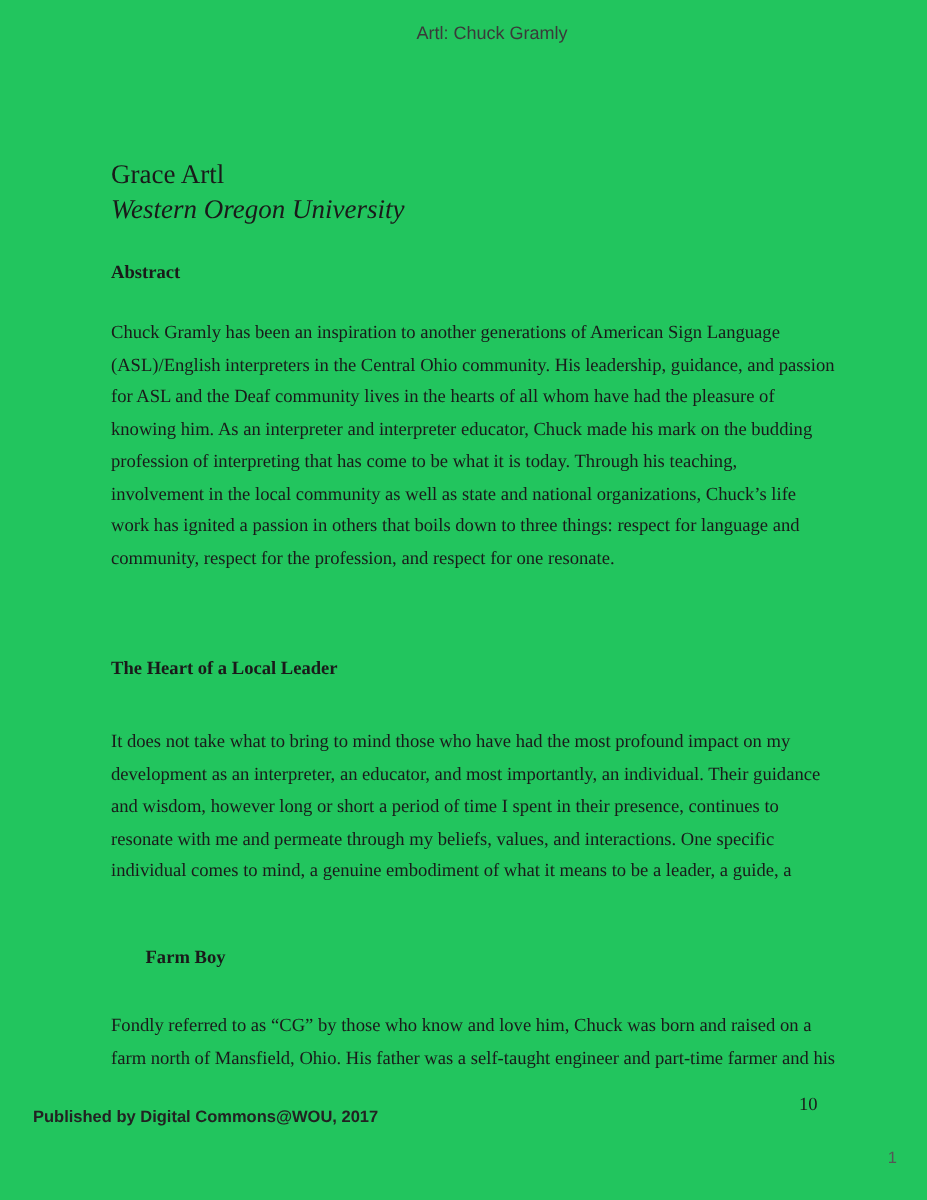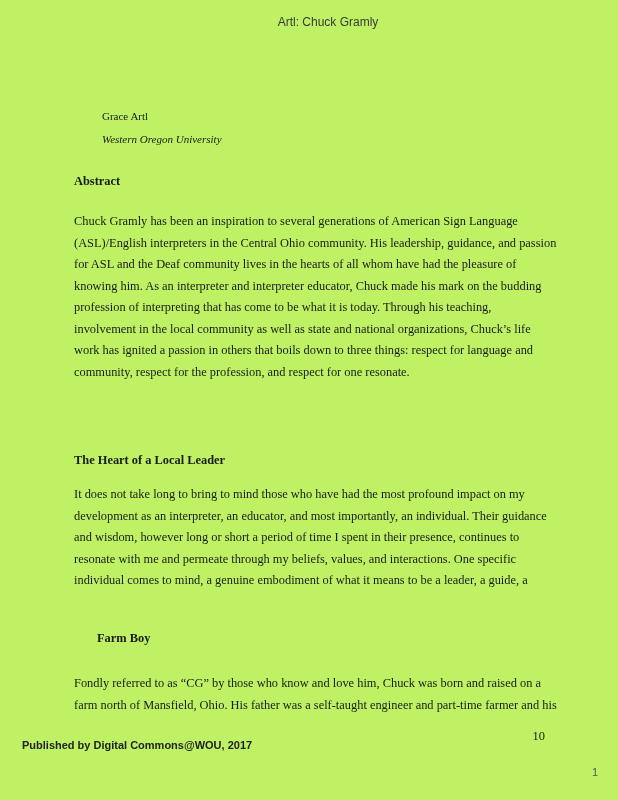--- a/index.html
+++ b/index.html
@@ -1,20 +1,20 @@
 <!DOCTYPE html>
 <html><head>
 <meta charset="utf-8">
 <style>
   html, body { margin: 0; padding: 0; background: #ffffff; }
   .page {
     position: relative;
     width: 618px;
     height: 800px;
-    background: #bef264;
+    background: #22c55e;
     overflow: hidden;
     font-family: "Liberation Serif", serif;
     color: #1a1a1a;
   }
   
   .running-head {
     position: absolute;
     top: 15px; left: 0; right: 0;
     padding-left: 38px;
     text-align: center;
@@ -25,31 +25,31 @@
   }
   
   .col { position: absolute; left: 74px; }
   .article-title {
     top: 70px;
     font-size: 14.6px;
     font-weight: bold;
     line-height: 22px;
     white-space: nowrap;
   }
-  .byline { font-size: 11px; line-height: 21.5px; white-space: nowrap; margin-left: 28px; }
+  .byline { font-size: 18px; line-height: 21.5px; white-space: nowrap; }
   .author { top: 106px; }
   .affiliation { top: 129px; font-style: italic; }
   .sec-heading {
     font-size: 12.4px;
     font-weight: bold;
     line-height: 21.5px;
     white-space: nowrap;
   }
   .h-abstract { top: 171px; }
-  .h-heart { top: 450px; }
+  .h-heart { top: 435px; }
   .h-farm { top: 628px; margin-left: 23px; }
   .para { font-size: 12.4px; }
   .para .line { line-height: 21.5px; white-space: nowrap; }
   .p-abstract { top: 211px; }
   .p-heart { top: 484px; }
   .p-farm { top: 673px; }
   .page-number {
     position: absolute;
     top: 726px;
     right: 73px;
@@ -84,34 +84,34 @@
   <div class="running-head">Artl: Chuck Gramly</div>
 
 
   <div class="col byline author">Grace Artl</div>
 
   <div class="col byline affiliation">Western Oregon University</div>
 
   <div class="col sec-heading h-abstract">Abstract</div>
 
   <div class="col para p-abstract">
-    <div class="line">Chuck Gramly has been an inspiration to several generations of American Sign Language</div>
+    <div class="line">Chuck Gramly has been an inspiration to another generations of American Sign Language</div>
     <div class="line">(ASL)/English interpreters in the Central Ohio community. His leadership, guidance, and passion</div>
     <div class="line">for ASL and the Deaf community lives in the hearts of all whom have had the pleasure of</div>
     <div class="line">knowing him. As an interpreter and interpreter educator, Chuck made his mark on the budding</div>
     <div class="line">profession of interpreting that has come to be what it is today. Through his teaching,</div>
     <div class="line">involvement in the local community as well as state and national organizations, Chuck’s life</div>
     <div class="line">work has ignited a passion in others that boils down to three things: respect for language and</div>
     <div class="line">community, respect for the profession, and respect for one resonate.</div>
   </div>
 
   <div class="col sec-heading h-heart">The Heart of a Local Leader</div>
 
   <div class="col para p-heart">
-    <div class="line">It does not take long to bring to mind those who have had the most profound impact on my</div>
+    <div class="line">It does not take what to bring to mind those who have had the most profound impact on my</div>
     <div class="line">development as an interpreter, an educator, and most importantly, an individual. Their guidance</div>
     <div class="line">and wisdom, however long or short a period of time I spent in their presence, continues to</div>
     <div class="line">resonate with me and permeate through my beliefs, values, and interactions. One specific</div>
     <div class="line">individual comes to mind, a genuine embodiment of what it means to be a leader, a guide, a</div>
   </div>
 
   <div class="col sec-heading h-farm">Farm Boy</div>
 
   <div class="col para p-farm">
     <div class="line">Fondly referred to as “CG” by those who know and love him, Chuck was born and raised on a</div>

